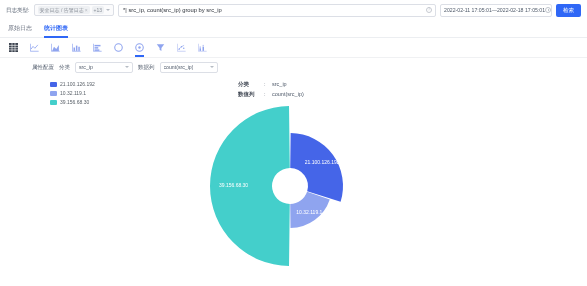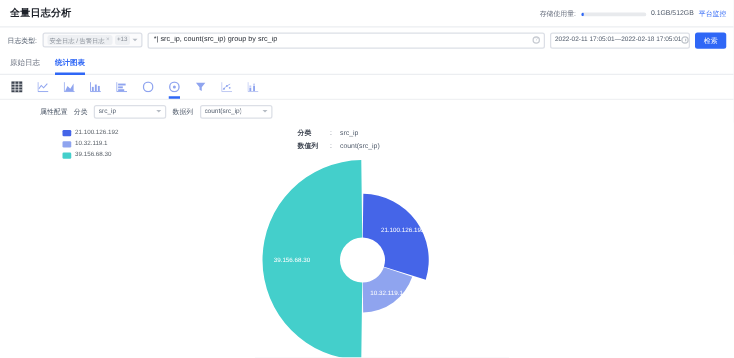--- a/index.html
+++ b/index.html
@@ -286,31 +286,20 @@
     font-family: "Liberation Sans", sans-serif;
     text-anchor: middle;
     dominant-baseline: middle;
   }
 </style>
 </head>
 <body>
 
 <div class="app">
 
-  <div class="header">
-    <div class="page-title">全量日志分析</div>
-    <div class="header-right">
-      <span class="quota-label">存储使用量:</span>
-      <span class="quota-bar">
-          <i style="width: 4%;"></i>
-        </span>
-      <span class="quota-text">0.1GB/512GB</span>
-      <span class="quota-link">平台监控</span>
-    </div>
-  </div>
 
   <div class="querybar">
     <span class="field-label">日志类型:</span>
     <div class="logtype-select">
       <span class="tag">
         <span>安全日志 / 告警日志</span>
         <span class="x">×</span>
       </span>
       <span class="tag-more">+13</span>
       <span class="caret"></span>

